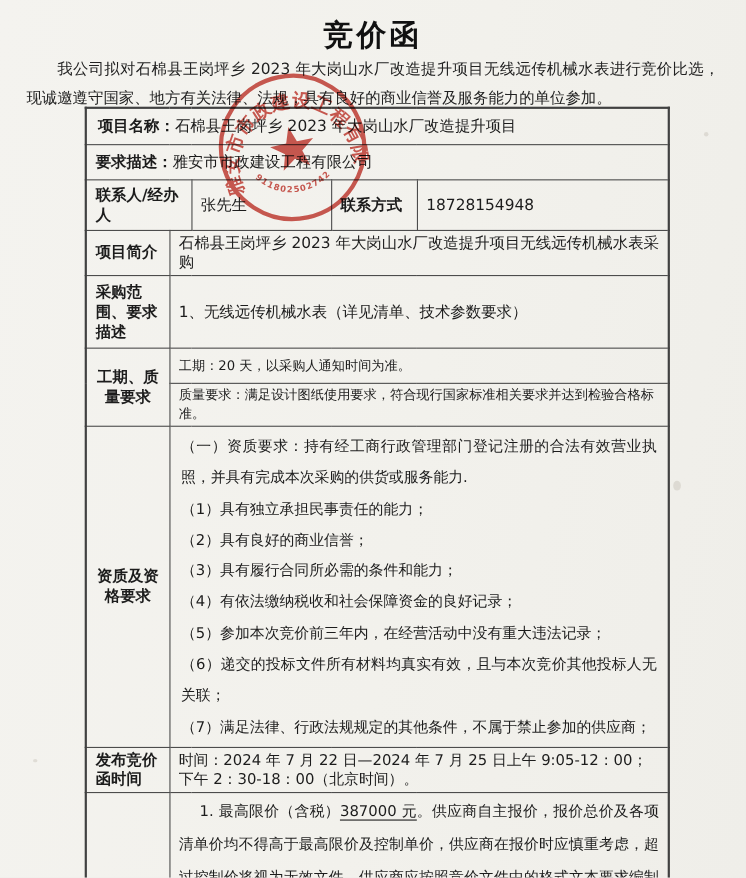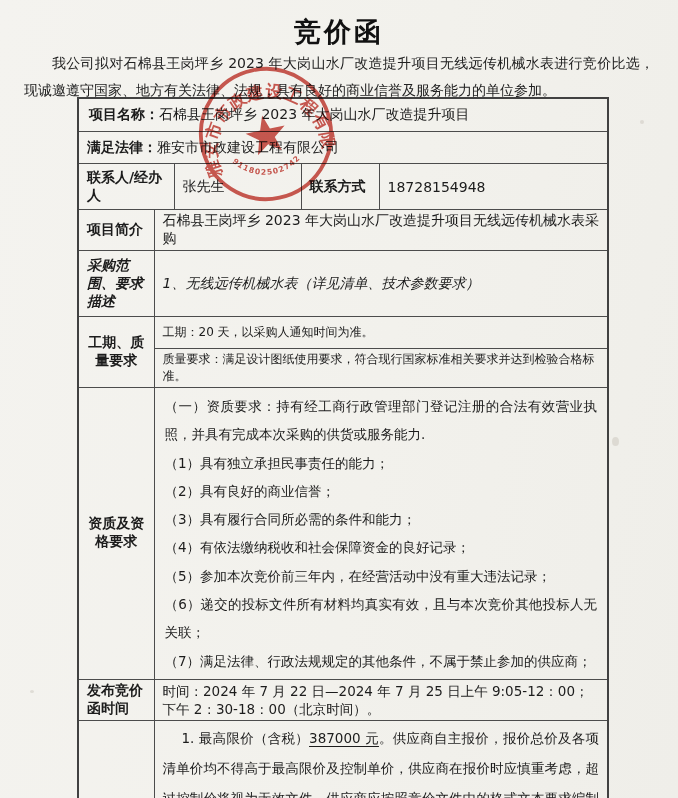--- a/index.html
+++ b/index.html
@@ -32,21 +32,21 @@
     overflow:hidden;
   }
   table.bid{border:2px solid #414141;}
   .lbl{font-weight:700;}
   td.labelcell{font-weight:700;text-align:center;padding:2px 4px;}
   td.labelleft{font-weight:700;text-align:left;padding:2px 5px;}
   tr.r1 td{height:28px;padding-left:10px;}
   tr.r2 td{height:27px;}
   tr.r3 td{height:41px;}
   tr.r4 td{height:25px;}
-  tr.r5 td{height:61px;font-style:italic;}
+  tr.r5 td{height:61px;}
   tr.r6 td{height:27px;}
   tr.r7 td.content{padding:4px 10px;}
   tr.r7 td{height:255px;}
   tr.r8 td{height:36px;}
   tr.r9 td{height:176px;vertical-align:top;}
   .qline{margin:0;font-size:13.5px;line-height:28.3px;text-align:justify;}
   .qfirst{text-align:justify;}
   .timecell{font-size:13.5px;line-height:18px;padding:2px 8px;}
   .quote p{margin:0;font-size:13.5px;line-height:30px;text-align:justify;text-indent:1.4em;}
   .price-underline{text-decoration:underline;text-underline-offset:3px;}
@@ -80,21 +80,21 @@
         <col style="width:229px">
     </colgroup>
     <tbody>
       <tr class="r1">
         <td colspan="5">
           <span class="lbl">项目名称：</span><span>石棉县王岗坪乡 2023 年大岗山水厂改造提升项目</span>
         </td>
       </tr>
       <tr class="r2">
         <td colspan="5">
-          <span class="lbl">满足法律：</span><span>雅安市市政建设工程有限公司</span>
+          <span class="lbl">要求描述：</span><span>雅安市市政建设工程有限公司</span>
         </td>
       </tr>
       <tr class="r3">
         <td colspan="2" class="labelleft">联系人/经办人</td>
         <td>张先生</td>
         <td class="labelleft">联系方式</td>
         <td>18728154948</td>
       </tr>
       <tr class="r4">
         <td class="labelleft">项目简介</td>

